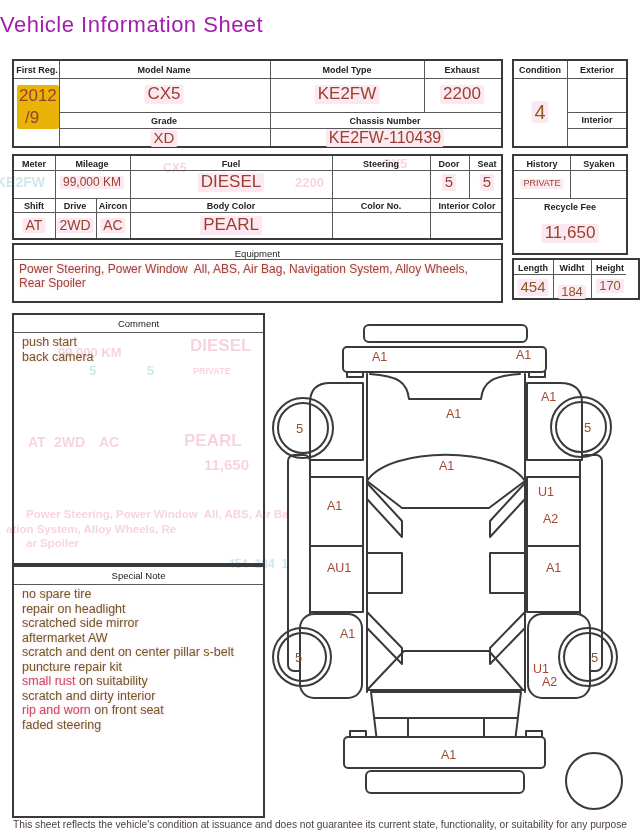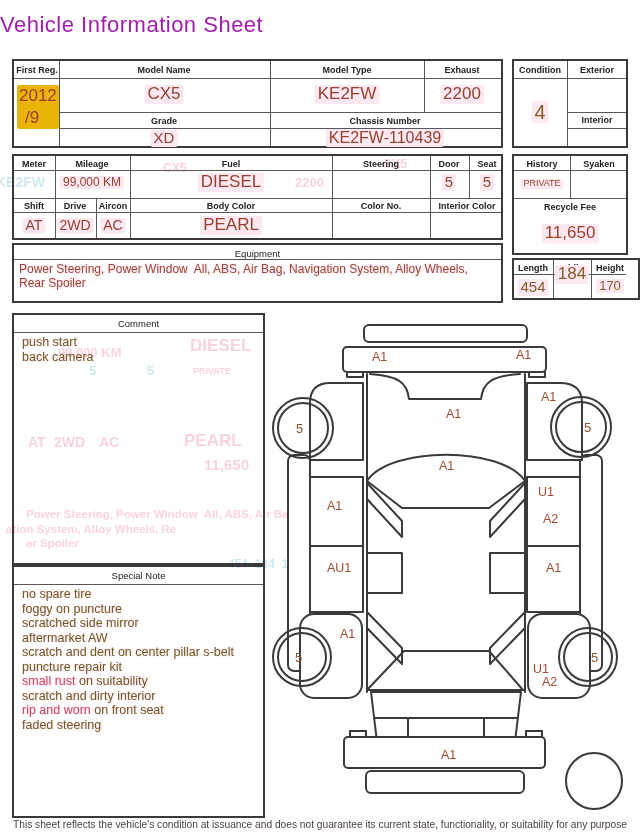--- a/index.html
+++ b/index.html
@@ -153,39 +153,39 @@
   </div>
 
   <div class="tbl" style="left:512px;top:258px;width:128px;height:42px">
     <div class="hl" style="left:0;top:14px;width:112px"></div>
     <div class="vl" style="left:39px;top:0;height:38px"></div>
     <div class="vl" style="left:77px;top:0;height:38px"></div>
     <div class="lab" style="left:19px;top:3px">Length</div>
     <div class="lab" style="left:58px;top:3px">Widht</div>
     <div class="lab" style="left:96px;top:3px">Height</div>
     <div class="val brown" style="left:19px;top:19px;font-size:15px">454</div>
-    <div class="val brown" style="left:58px;top:5px;font-size:17px">184</div>
+    <div class="val brown" style="left:58px;top:25px;font-size:13px">184</div>
     <div class="val brown" style="left:96px;top:19px;font-size:13px">170</div>
   </div>
 
   <div class="tbl" style="left:12px;top:313px;width:253px;height:252px">
     <div class="boxtitle">Comment</div>
     <div class="hl" style="left:0;top:17px;width:249px"></div>
     <div class="note-body">
       <div class="note-line">push start</div>
       <div class="note-line">back camera</div>
     </div>
   </div>
 
   <div class="tbl" style="left:12px;top:565px;width:253px;height:253px">
     <div class="boxtitle">Special Note</div>
     <div class="hl" style="left:0;top:17px;width:249px"></div>
     <div class="note-body">
       <div class="note-line">no spare tire</div>
-      <div class="note-line">foggy on puncture</div>
+      <div class="note-line">repair on headlight</div>
       <div class="note-line">scratched side mirror</div>
       <div class="note-line">aftermarket AW</div>
       <div class="note-line">scratch and dent on center pillar s-belt</div>
       <div class="note-line">puncture repair kit</div>
       <div class="note-line"><span class="red">small rust</span><span> on suitability</span></div>
       <div class="note-line">scratch and dirty interior</div>
       <div class="note-line"><span class="red">rip and worn</span><span> on front seat</span></div>
       <div class="note-line">faded steering</div>
     </div>
   </div>

